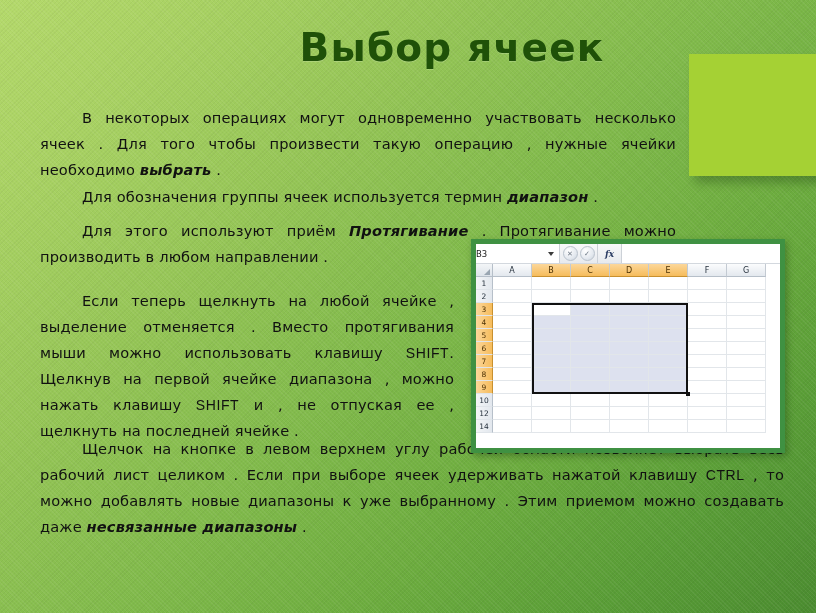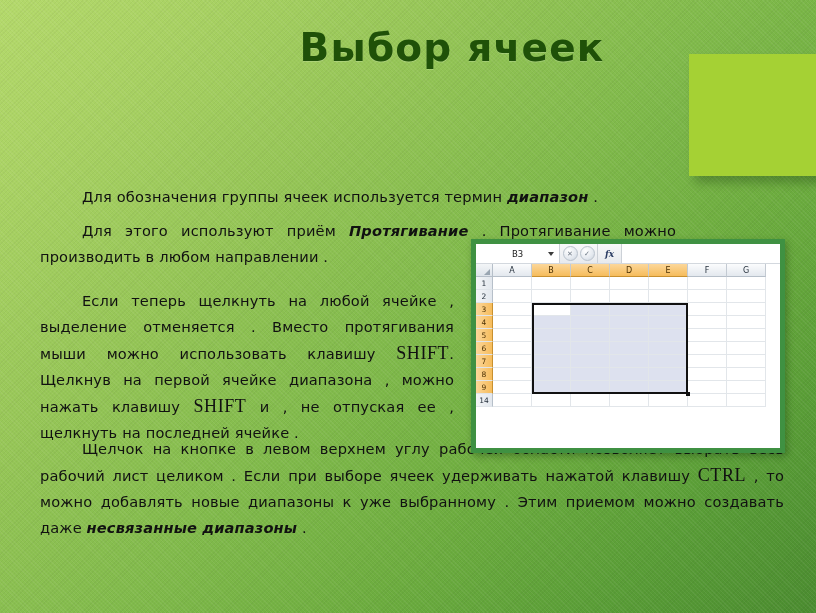--- a/index.html
+++ b/index.html
@@ -76,22 +76,22 @@
     text-align: justify;
     text-justify: inter-word;
     font-family: "DejaVu Sans", "Liberation Sans", sans-serif;
     letter-spacing: 0.15px;
   }
   .para b, .para .emph {
     font-weight: bold;
     font-style: italic;
   }
   .kbd {
-    font-family: Liberation Serif, serif;
-    font-size: 18px;
+    font-family: Liberation Sans, sans-serif;
+    font-size: 14px;
     letter-spacing: 0.6px;
   }
 
   #p1 { left: 40px; top: 105px; width: 636px; text-indent: 42px; }
   #p2 { left: 40px; top: 184px; width: 636px; text-indent: 42px; }
   #p3 { left: 40px; top: 218px; width: 636px; text-indent: 42px; }
   #p4 { left: 40px; top: 288px; width: 414px; text-indent: 42px; }
   #p5 { left: 40px; top: 436px; width: 744px; text-indent: 42px; }
 
   
@@ -122,21 +122,21 @@
     height: 20px;
     background: linear-gradient(180deg,#fdfdfd 0%, #f3f4f5 100%);
     border-bottom: 1px solid #d3d8de;
     box-sizing: border-box;
   }
   #name-box {
     width: 84px;
     border-right: 1px solid #ccd1d7;
     display: flex;
     align-items: center;
-    justify-content: center;
+    justify-content: flex-start;
     position: relative;
     background: #ffffff;
     box-sizing: border-box;
   }
   #name-box-text {
     font-size: 8.5px;
     color: #1a1a1a;
     font-family: "DejaVu Sans", "Liberation Sans", sans-serif;
   }
   #name-box-arrow {
@@ -292,20 +292,21 @@
 <body>
 
 <div id="slide">
 
   <div id="texture"></div>
 
   <div id="accent-block"></div>
 
   <div id="title">Выбор  ячеек</div>
 
+  <div class="para" id="p1"><span>В  некоторых  операциях  могут  одновременно  участвовать  несколько  ячеек .  Для  того  чтобы  произвести  такую  операцию ,  нужные  ячейки  необходимо  </span><b class="emph">выбрать</b><span> .</span></div>
   <div class="para" id="p2"><span>Для  обозначения  группы  ячеек  используется  термин  </span><b class="emph">диапазон</b><span> .</span></div>
   <div class="para" id="p3"><span>Для  этого  используют  приём  </span><b class="emph">Протягивание</b><span> .  Протягивание  можно  производить  в  любом  направлении .</span></div>
   <div class="para" id="p4"><span>Если  теперь  щелкнуть  на  любой  ячейке ,  выделение  отменяется .  Вместо  протягивания  мыши  можно  использовать  клавишу  </span><span class="kbd">SHIFT</span><span>.  Щелкнув  на  первой  ячейке  диапазона ,  можно  нажать  клавишу  </span><span class="kbd">SHIFT</span><span>  и ,  не  отпуская  ее ,  щелкнуть  на  последней  ячейке .</span></div>
   <div class="para" id="p5"><span>Щелчок  на  кнопке  в  левом  верхнем  углу  рабочей  области  позволяет  выбрать  весь  рабочий  лист  целиком .  Если  при  выборе  ячеек  удерживать  нажатой  клавишу  </span><span class="kbd">CTRL</span><span> ,  то  можно  добавлять  новые  диапазоны  к  уже  выбранному .  Этим  приемом  можно  создавать  даже  </span><b class="emph">несвязанные  диапазоны</b><span> .</span></div>
 
   <div id="excel">
     <div id="excel-inner">
 
       <div id="formula-row">
         <div id="name-box">
@@ -418,20 +419,40 @@
               <div class="row-head sel">9</div>
               <div class="grid-cell" style="width: 39px;"></div>
               <div class="grid-cell in-sel" style="width: 39px;"></div>
               <div class="grid-cell in-sel" style="width: 39px;"></div>
               <div class="grid-cell in-sel" style="width: 39px;"></div>
               <div class="grid-cell in-sel" style="width: 39px;"></div>
               <div class="grid-cell" style="width: 39px;"></div>
               <div class="grid-cell" style="width: 39px;"></div>
             </div>
             <div class="grid-row">
+              <div class="row-head">10</div>
+              <div class="grid-cell" style="width: 39px;"></div>
+              <div class="grid-cell" style="width: 39px;"></div>
+              <div class="grid-cell" style="width: 39px;"></div>
+              <div class="grid-cell" style="width: 39px;"></div>
+              <div class="grid-cell" style="width: 39px;"></div>
+              <div class="grid-cell" style="width: 39px;"></div>
+              <div class="grid-cell" style="width: 39px;"></div>
+            </div>
+            <div class="grid-row">
+              <div class="row-head">12</div>
+              <div class="grid-cell" style="width: 39px;"></div>
+              <div class="grid-cell" style="width: 39px;"></div>
+              <div class="grid-cell" style="width: 39px;"></div>
+              <div class="grid-cell" style="width: 39px;"></div>
+              <div class="grid-cell" style="width: 39px;"></div>
+              <div class="grid-cell" style="width: 39px;"></div>
+              <div class="grid-cell" style="width: 39px;"></div>
+            </div>
+            <div class="grid-row">
               <div class="row-head">14</div>
               <div class="grid-cell" style="width: 39px;"></div>
               <div class="grid-cell" style="width: 39px;"></div>
               <div class="grid-cell" style="width: 39px;"></div>
               <div class="grid-cell" style="width: 39px;"></div>
               <div class="grid-cell" style="width: 39px;"></div>
               <div class="grid-cell" style="width: 39px;"></div>
               <div class="grid-cell" style="width: 39px;"></div>
             </div>
           </div>

